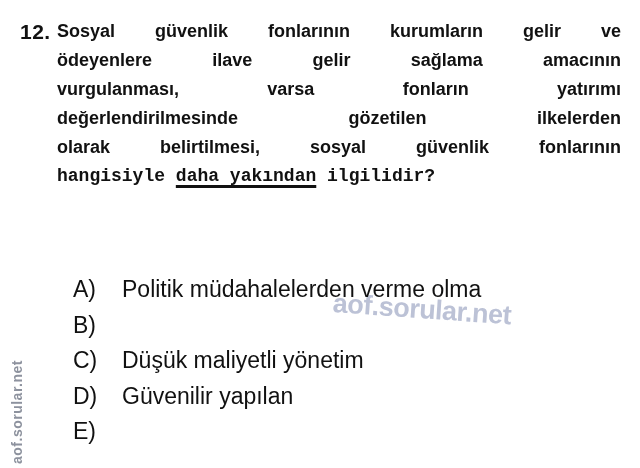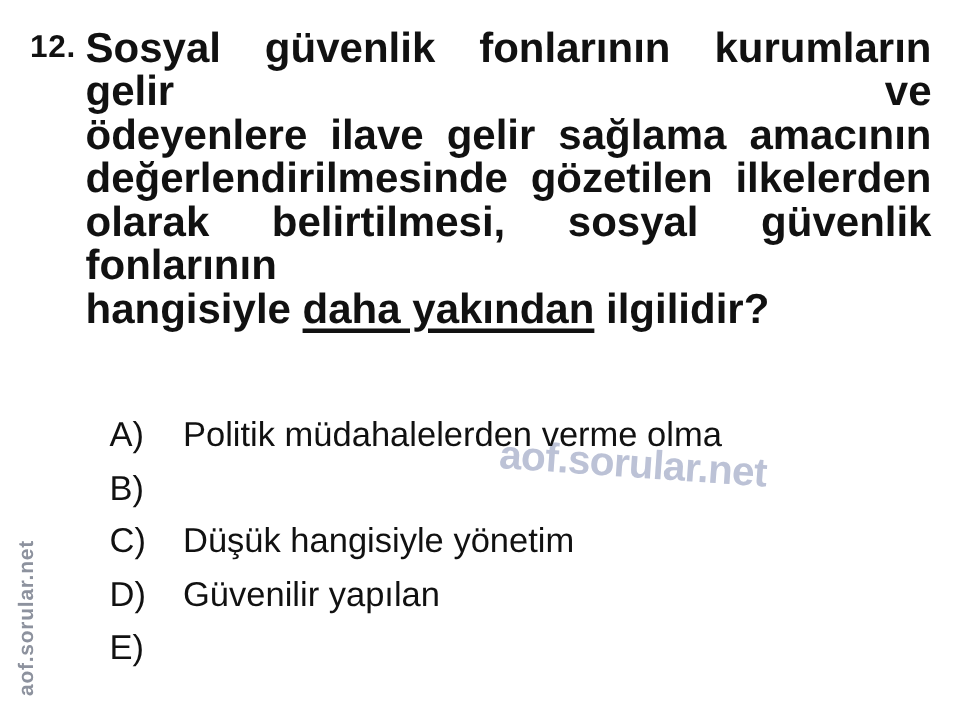--- a/index.html
+++ b/index.html
@@ -23,32 +23,33 @@
     font-size: 21px;
     font-weight: bold;
     letter-spacing: 0.5px;
     z-index: 2;
   }
   .qtext {
     position: absolute;
     left: 57px;
     top: 17px;
     width: 564px;
-    font-size: 28px;
+    font-size: 18px;
     font-weight: bold;
     line-height: 29px;
     z-index: 2;
   }
   .qline {
     text-align: justify;
     text-align-last: justify;
   }
   .qline.last {
     text-align: right;
     text-align-last: left;
+    font-family: Liberation Mono, monospace;
   }
   .ul {
     text-decoration: underline;
     text-decoration-thickness: 2.5px;
     text-underline-offset: 4px;
   }
   .options {
     position: absolute;
     left: 73px;
     top: 272px;
@@ -102,36 +103,37 @@
 
   <div class="watermark-center">aof.sorular.net</div>
 
   <div class="watermark-left">aof.sorular.net</div>
 
   <div class="qnum">12.</div>
 
   <div class="qtext">
     <div class="qline">Sosyal güvenlik fonlarının kurumların gelir ve</div>
     <div class="qline">ödeyenlere ilave gelir sağlama amacının</div>
+    <div class="qline">vurgulanması, varsa fonların yatırımı</div>
     <div class="qline">değerlendirilmesinde gözetilen ilkelerden</div>
     <div class="qline">olarak belirtilmesi, sosyal güvenlik fonlarının</div>
     <div class="qline last"><span>hangisiyle </span><span class="ul">daha yakından</span><span> ilgilidir?</span></div>
   </div>
 
   <div class="options">
     <div class="option">
       <span class="letter">A)</span>
       <span class="otext">Politik müdahalelerden verme olma</span>
     </div>
     <div class="option">
       <span class="letter">B)</span>
     </div>
     <div class="option">
       <span class="letter">C)</span>
-      <span class="otext">Düşük hangisiyle yönetim</span>
+      <span class="otext">Düşük maliyetli yönetim</span>
     </div>
     <div class="option">
       <span class="letter">D)</span>
       <span class="otext">Güvenilir yapılan</span>
     </div>
     <div class="option">
       <span class="letter">E)</span>
     </div>
   </div>
 

